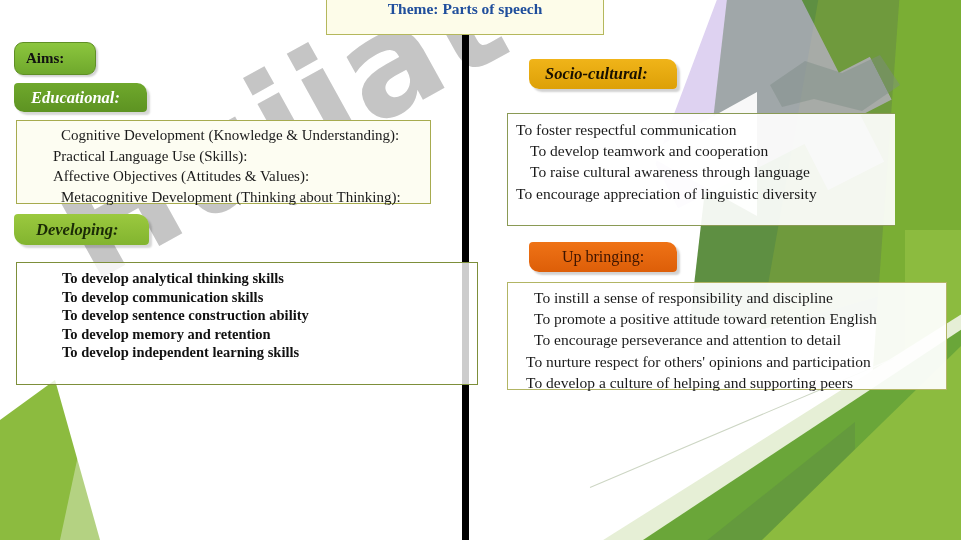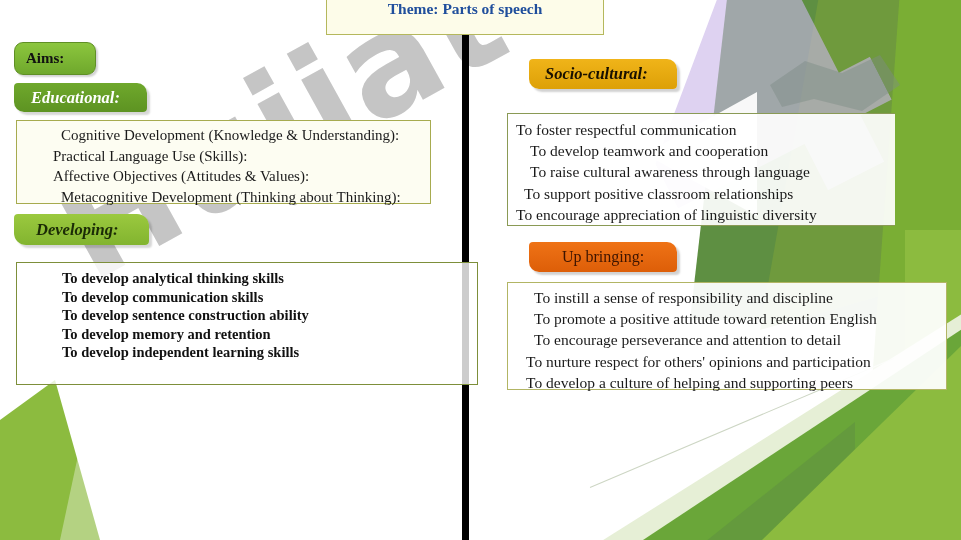--- a/index.html
+++ b/index.html
@@ -236,21 +236,20 @@
 
   <div class="chip chip-socio">
     <span class="lbl">Socio-cultural:</span>
   </div>
 
   <div class="tbox box-socio">
     <ul>
       <li>To foster respectful communication</li>
       <li class="i2">To develop teamwork and cooperation</li>
       <li class="i2">To raise cultural awareness through language</li>
-      <li class="i1">To support positive classroom relationships</li>
       <li>To encourage appreciation of linguistic diversity</li>
     </ul>
   </div>
 
   <div class="chip chip-up">
     <span class="lbl">Up bringing:</span>
   </div>
 
   <div class="tbox box-up">
     <ul>

